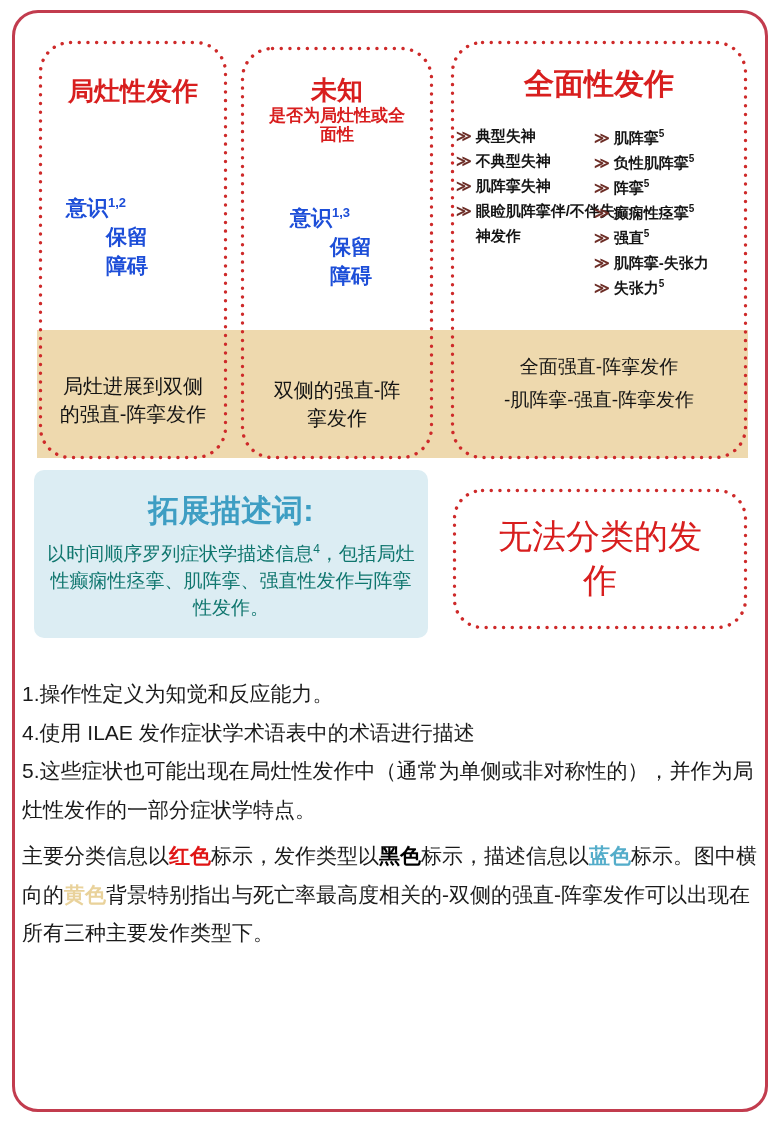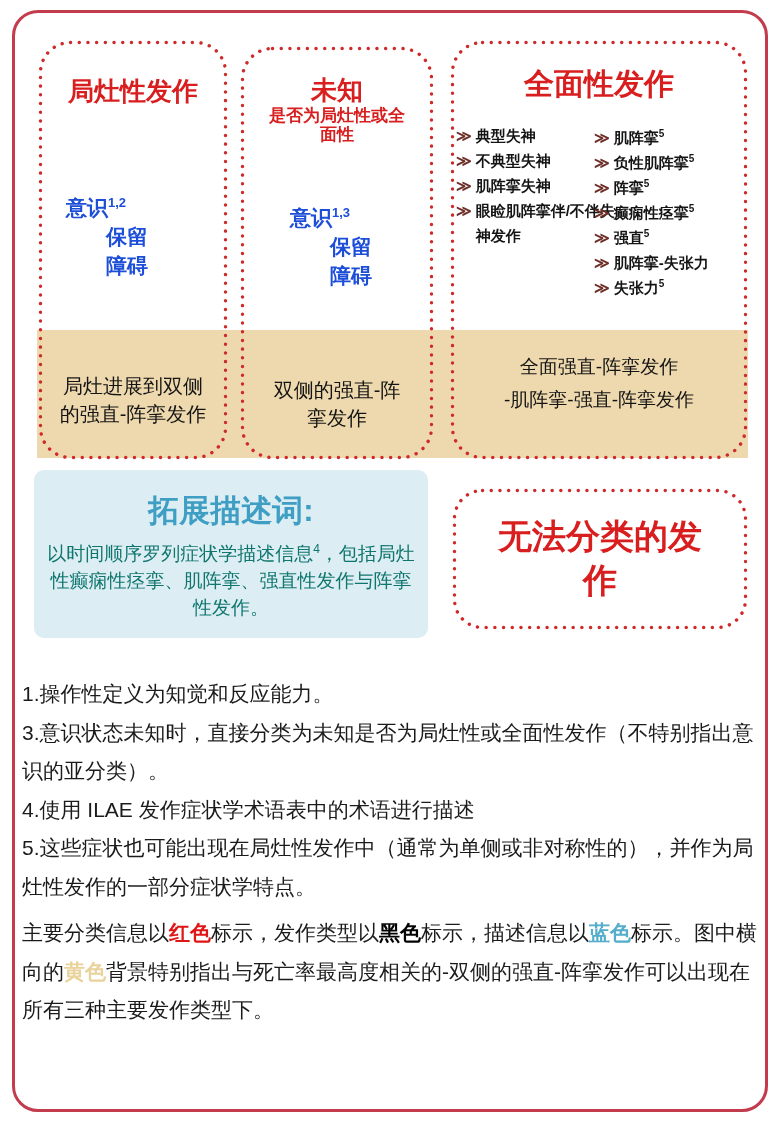--- a/index.html
+++ b/index.html
@@ -126,21 +126,21 @@
   .unclassified-box {
     position: absolute;
     left: 452px; top: 488px;
     width: 296px; height: 142px;
   }
   .unclassified-title {
     margin: 26px auto 0;
     width: 220px;
     text-align: center;
     color: #d81e1e;
-    font-weight: bold;
+    font-weight: normal;
     font-size: 34px;
     line-height: 44px;
   }
 
   .notes {
     position: absolute;
     left: 22px; top: 675px;
     width: 744px;
     color: #1b1b1b;
     font-size: 21px;
@@ -273,20 +273,19 @@
 
   <section class="unclassified-box">
     <svg class="dotted" width="296" height="142" style="position:absolute;left:0;top:0;">
       <rect x="2.5" y="2.5" width="291" height="137" rx="28" fill="none" stroke="#ce2a2a" stroke-width="3.4" stroke-dasharray="0.1 8.6" stroke-linecap="round"></rect>
     </svg>
     <h2 class="unclassified-title">无法分类的发作</h2>
   </section>
 
   <div class="notes">
     <p class="footnote">1.操作性定义为知觉和反应能力。</p>
-    <p class="footnote">3.意识状态未知时，直接分类为未知是否为局灶性或全面性发作（不特别指出意识的亚分类）。</p>
     <p class="footnote">4.使用 ILAE 发作症状学术语表中的术语进行描述</p>
     <p class="footnote">5.这些症状也可能出现在局灶性发作中（通常为单侧或非对称性的），并作为局灶性发作的一部分症状学特点。</p>
 
     <p class="legend"><span>主要分类信息以</span><b class="w-red">红色</b><span>标示，发作类型以</span><b class="w-black">黑色</b><span>标示，描述信息以</span><b class="w-blue">蓝色</b><span>标示。图中横向的</span><b class="w-yellow">黄色</b><span>背景特别指出与死亡率最高度相关的-双侧的强直-阵挛发作可以出现在所有三种主要发作类型下。</span></p>
   </div>
 
 </div>
 
 </body></html>

